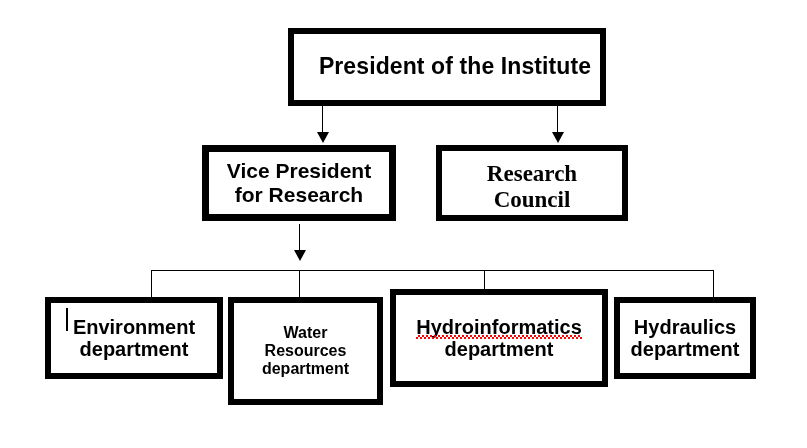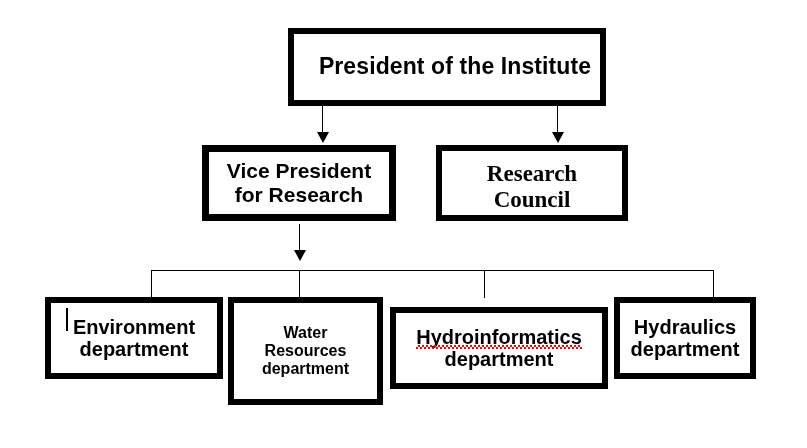--- a/index.html
+++ b/index.html
@@ -92,23 +92,23 @@
     left: 228px;
     top: 297px;
     width: 155px;
     height: 108px;
     border-width: 5px;
   }
   #node-water .label { font-size: 16px; }
 
   #node-hydroinformatics {
     left: 390px;
-    top: 307px;
+    top: 289px;
     width: 218px;
-    height: 82px;
+    height: 98px;
     border-width: 5px;
   }
   #node-hydroinformatics .label { font-size: 20px; }
 
   #node-hydraulics {
     left: 614px;
     top: 297px;
     width: 142px;
     height: 82px;
     border-width: 5px;

